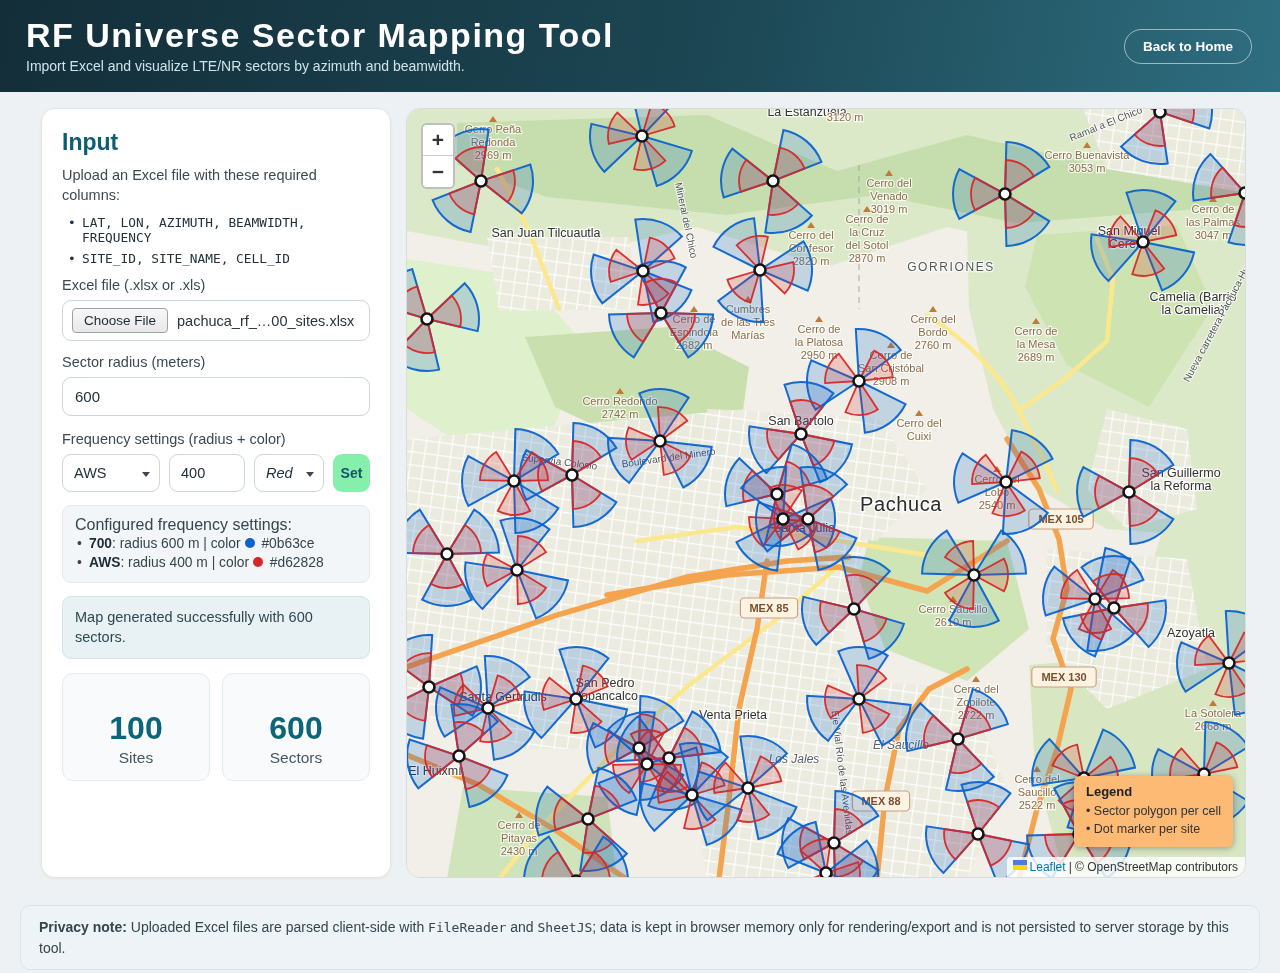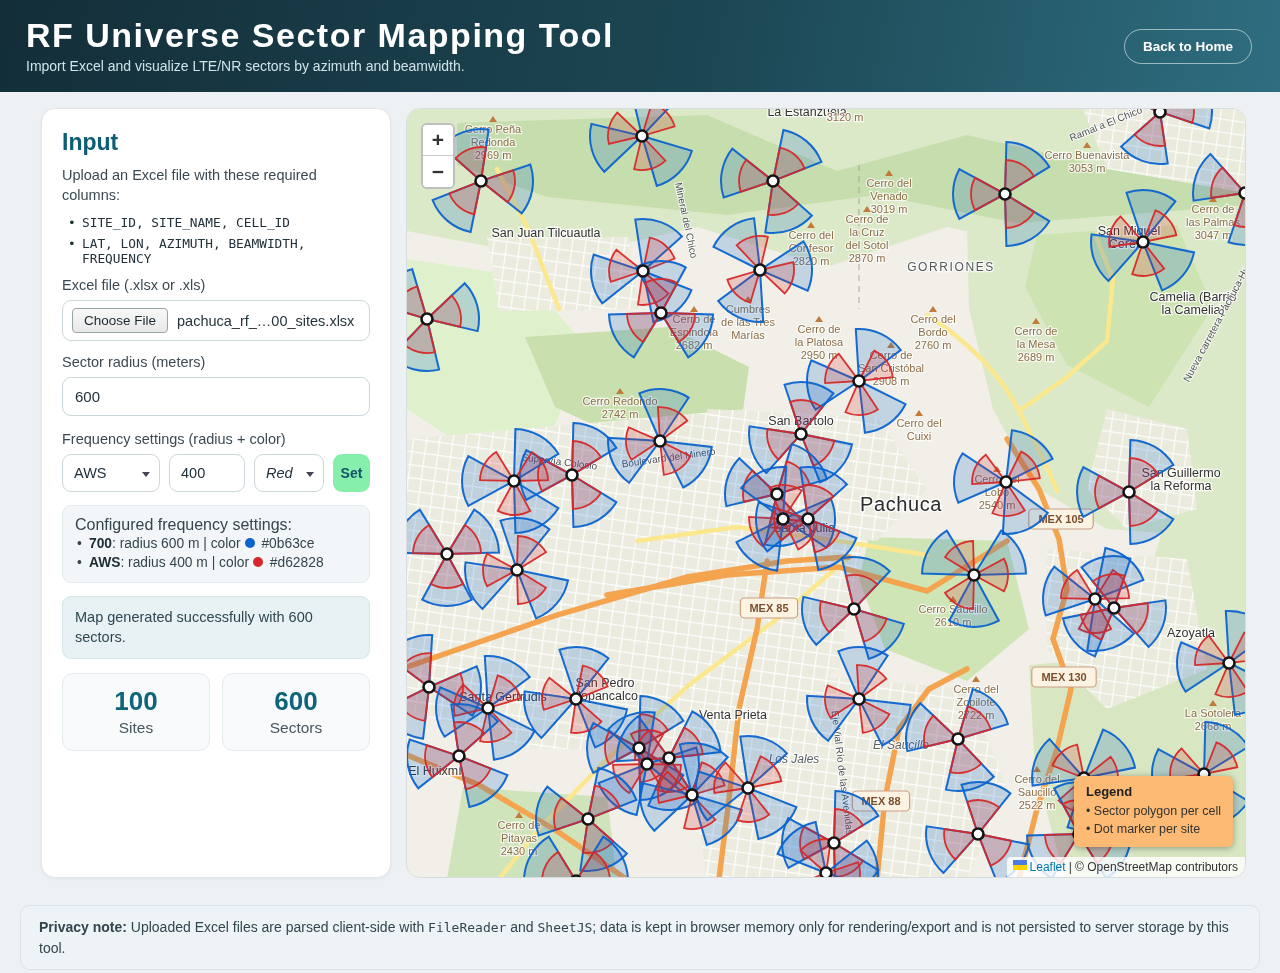--- a/index.html
+++ b/index.html
@@ -57,21 +57,21 @@
   .btn-row button { flex: 1; border: none; border-radius: 9px; padding: 11px 4px; font-size: 14px; font-weight: bold; cursor: pointer; font-family: inherit; }
   .draw-btn { background: #174f5f; color: #fff; }
   .clear-btn { background: #dfe5e9; color: #2b3940; }
   .export-btn { background: #f6b40d; color: #20303a; }
 
   .status-box { background: #e8f1f3; border: 1px solid #d6e5e8; border-radius: 9px; padding: 10px 12px;
                 font-size: 14.5px; color: #2f4750; line-height: 1.4; margin-bottom: 14px; }
 
   .stats-row { display: flex; gap: 12px; }
   .stat-card { flex: 1; background: #f8fafb; border: 1px solid #e4ebee; border-radius: 11px; text-align: center; padding: 12px 6px 13px; }
-  .stat-card .v { color: #0e6478; font-size: 26px; font-weight: bold; }
+  .stat-card .v { color: #0e6478; font-size: 32px; font-weight: bold; margin-top: 24px; }
   .stat-card .l { color: #46565e; font-size: 15.5px; margin-top: 2px; }
 
   
   .map-card { position: relative; flex: 1; height: 770px; overflow: hidden; border-radius: 14px; border: 1px solid #d5dde1; background: #f1efe7; }
   .map-card svg.basemap { display: block; }
 
   .zoom-ctl { position: absolute; top: 14px; left: 14px; width: 34px; border: 2px solid rgba(0,0,0,.25); border-radius: 6px;
               overflow: hidden; background: #fff; z-index: 5; }
   .zoom-ctl .zb { width: 100%; height: 31px; background: #fff; border: none; font-size: 21px; font-weight: bold; color: #333;
                   cursor: pointer; display: block; line-height: 28px; font-family: inherit; }
@@ -111,22 +111,22 @@
   </div>
   <button class="back-btn">Back to Home</button>
 </div>
 
 <div class="content">
 
   <div class="card panel">
     <h2>Input</h2>
     <p class="intro">Upload an Excel file with these required columns:</p>
     <ul class="cols">
+        <li>LAT, LON, AZIMUTH, BEAMWIDTH, FREQUENCY</li>
         <li>SITE_ID, SITE_NAME, CELL_ID</li>
-        <li>LAT, LON, AZIMUTH, BEAMWIDTH, FREQUENCY</li>
       </ul>
 
     <div class="lbl">Excel file (.xlsx or .xls)</div>
     <div class="file-box">
       <button class="choose-btn">Choose File</button>
       <span class="file-name">pachuca_rf_…00_sites.xlsx</span>
     </div>
 
     <div class="lbl" style="margin-top:13px">Sector radius (meters)</div>
     <input class="txt-input" value="600" style="">

